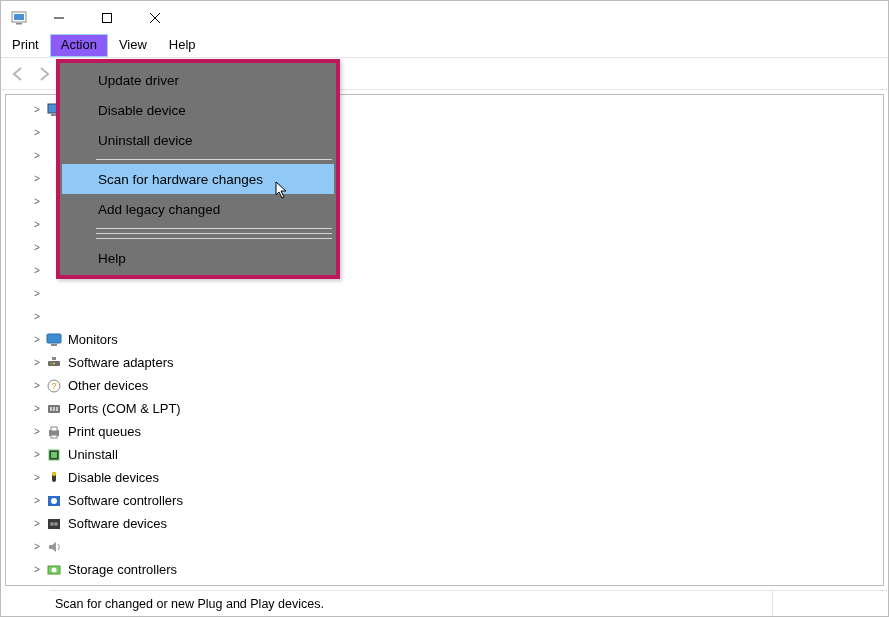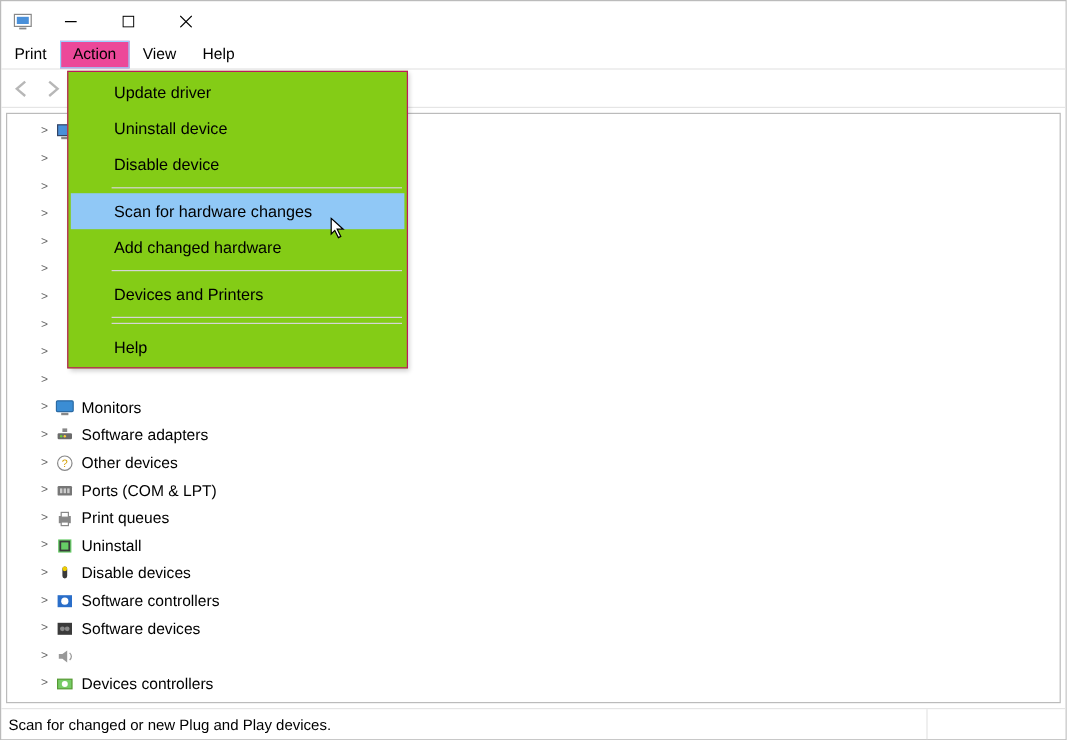--- a/index.html
+++ b/index.html
@@ -4,37 +4,37 @@
   <style>
     * { box-sizing: border-box; margin: 0; padding: 0; font-family: "Segoe UI", Tahoma, sans-serif; }
     body { background: #f0f0f0; width: 889px; height: 617px; overflow: hidden; position: relative; }
     .window { width: 889px; height: 617px; background: #fff; border: 1px solid #bbb; display: flex; flex-direction: column; }
     .titlebar { display: flex; align-items: center; height: 33px; padding: 0 0 0 10px; }
     .titlebar .icon { width: 16px; height: 16px; margin-right: 8px; }
     .titlebar .title { font-size: 13px; flex: 1; }
     .titlebar .winbtn { width: 48px; height: 33px; display: flex; align-items: center; justify-content: center; color:#000; }
     .menubar { display: flex; height: 24px; border-bottom: 1px solid #e5e5e5; font-size: 13px; align-items: stretch;}
     .menubar .menuitem { padding: 3px 11px 3px 11px; cursor: default;}
-    .menubar .menuitem.open { background: #ec4899; border: 1px solid #99d1ff; padding:2px 10px 2px 10px; }
+    .menubar .menuitem.open { background: #8b5cf6; border: 1px solid #99d1ff; padding:2px 10px 2px 10px; }
     .toolbar { height: 32px; border-bottom: 1px solid #e5e5e5; display: flex; align-items: center; padding: 3px 4px; gap: 0; }
     .toolbar .tbtn { width: 26px; height: 26px; display: flex; align-items: center; justify-content: center; border-radius: 2px; }
     .toolbar .sep { width: 1px; height: 22px; background: #ccc; margin: 0 3px; }
     .toolbar .tbtn.disabled { opacity: 0.35; }
     .content { flex: 1; padding: 4px; display: flex; min-height: 0; }
     .treepanel { flex: 1; border: 1px solid #bbb; background: #fff; overflow-y: scroll; position: relative; }
     .tree { padding: 3px 0 3px 4px; font-size: 13px; }
     .treerow { display: flex; align-items: center; height: 23px; cursor: default; }
     .treerow .chev { width: 14px; text-align: center; color: #666; font-size: 10px; }
     .treerow .devicon { width: 16px; height: 16px; margin: 0 6px 0 2px; display:flex; align-items:center; justify-content:center;}
     .treerow .label { white-space: nowrap; }
     .treerow.indent { padding-left: 20px; }
-    .statusbar { height: 26px; border-top: 1px solid #e5e5e5; font-size: 12.5px; display: flex; align-items: center; padding: 0 6px; }
+    .statusbar { height: 26px; border-top: 1px solid #e5e5e5; font-size: 12.5px; display: flex; align-items: center; padding: 0 6px; margin-left: 48px; }
     .statusbar .cell { flex:1;}
     .statusbar .spacer { width: 110px; border-left:1px solid #e5e5e5; height:100%;}
-    .dropdown { position: absolute; left: 56px; top: 59px; width: 284px; background: #84cc16; border: 1px solid #be185d; box-shadow: 2px 2px 4px rgba(0,0,0,0.2); z-index: 100; padding: 2px; }
+    .dropdown { position: absolute; left: 56px; top: 59px; width: 284px; background: #737373; border: 4px solid #be185d; box-shadow: 2px 2px 4px rgba(0,0,0,0.2); z-index: 100; padding: 2px; }
     .dropdown .item { height: 30px; display: flex; align-items: center; padding-left: 36px; font-size: 13.5px; cursor: default; }
     .dropdown .item.highlight { background: #90c8f6; }
     .dropdown hr.mline { border: none; border-top: 1px solid #d5d5d5; margin: 4px 2px 4px 34px; }
     .cursor { position: absolute; left: 275px; top: 181px; z-index: 200; pointer-events: none; }
     ::-webkit-scrollbar { width: 17px; background:#f0f0f0;}
     ::-webkit-scrollbar-thumb { background:#c1c1c1;}
     ::-webkit-scrollbar-button { background:#f0f0f0; height:17px; display:block;}
   </style>
 </head>
 <body>
@@ -270,41 +270,40 @@
             </span>
           </div>
           <div class="treerow indent">
             <span class="chev">&gt;</span>
             <span class="devicon">
               <svg width="16" height="16" viewBox="0 0 16 16">
                 <rect x="2" y="4" width="12" height="8" fill="#7c6" stroke="#593"></rect>
                 <circle cx="8" cy="8" r="2.5" fill="#fff"></circle>
               </svg>
             </span>
-            <span class="label">Devices controllers</span>
+            <span class="label">Storage controllers</span>
           </div>
         </div>
     </div>
   </div>
 
   <div class="statusbar">
     <div class="cell">Scan for changed or new Plug and Play devices.</div>
     <div class="spacer"></div>
   </div>
 </div>
 
 <div class="dropdown" id="dropdown-container">
     <div class="item">Update driver</div>
+    <div class="item">Disable device</div>
     <div class="item">Uninstall device</div>
-    <div class="item">Disable device</div>
     <hr class="mline">
     <div class="item highlight">Scan for hardware changes</div>
-    <div class="item">Add changed hardware</div>
+    <div class="item">Add legacy changed</div>
     <hr class="mline">
-    <div class="item">Devices and Printers</div>
     <hr class="mline">
     <hr class="mline">
     <div class="item">Help</div>
   </div>
 
 <div class="cursor">
   <svg width="16" height="20" viewBox="0 0 16 20">
       <path d="M1 1 L1 14 L4 11 L7 17 L9 16 L6 10 L11 10 Z" fill="#fff" stroke="#000" stroke-width="1"></path>
     </svg>
 </div>

